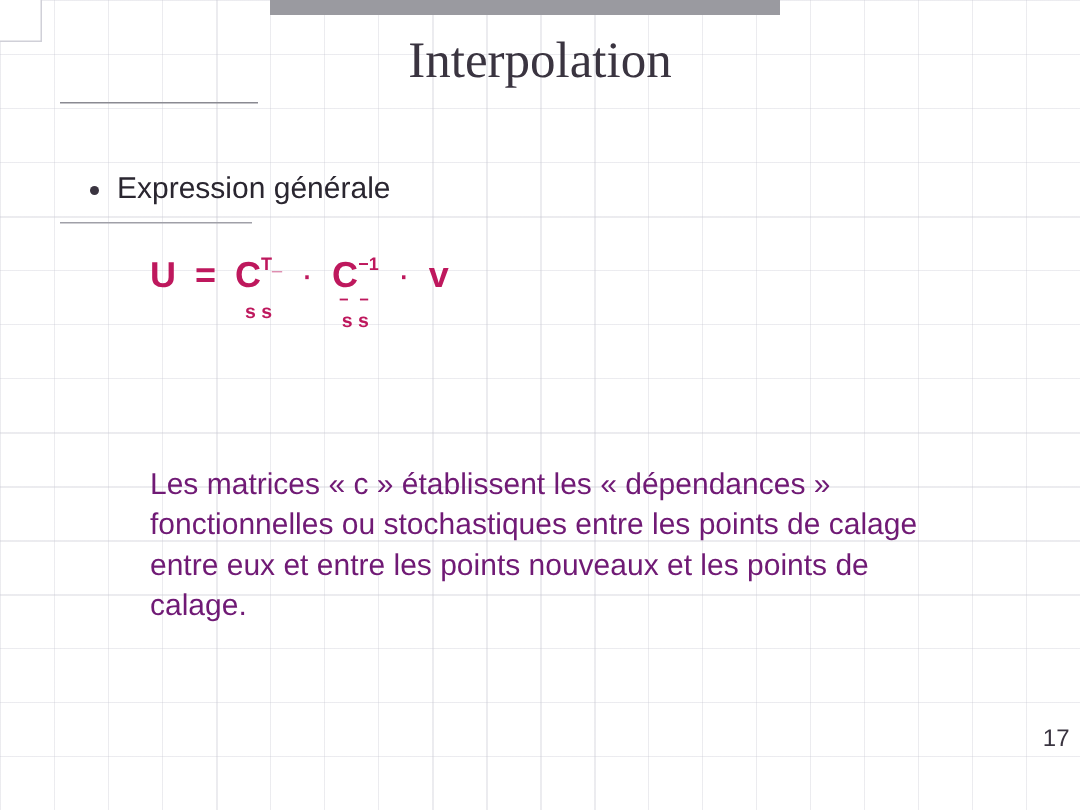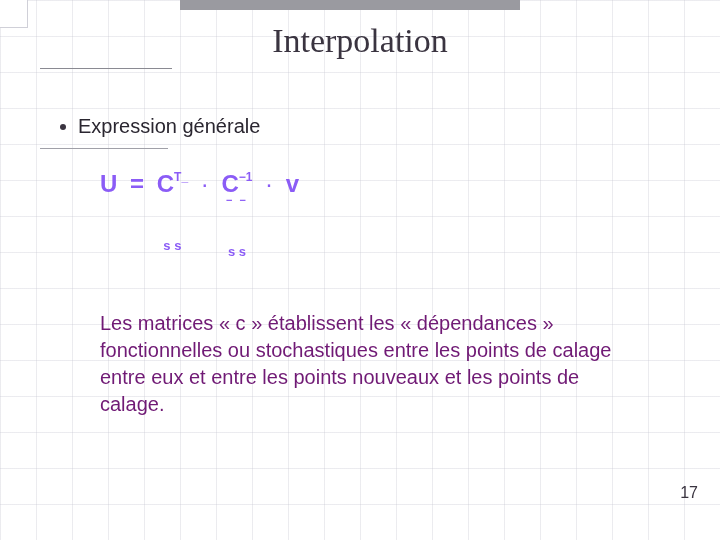--- a/index.html
+++ b/index.html
@@ -71,51 +71,50 @@
     left: 40px; top: 148px;
     width: 128px; height: 1px;
     background: #a0a0a8;
   }
   .equation {
     position: absolute;
     left: 100px; top: 170px;
     font-family: Arial, Helvetica, sans-serif;
     font-size: 24px;
     font-weight: bold;
-    color: #8b5cf6;
+    color: #be185d;
     white-space: nowrap;
   }
   .equation .group { display: inline-block; position: relative; vertical-align: baseline; }
   .equation .sup {
     font-size: 12px;
     vertical-align: super;
     position: relative;
     top: -2px;
   }
   .equation .sub {
     font-size: 13px;
     font-weight: bold;
     position: absolute;
     left: 50%;
     transform: translateX(-50%);
     top: 30px;
-    margin-top: 38px;
   }
   .equation .dot { padding: 0 6px; font-weight: normal; }
   .body {
     position: absolute;
     left: 100px; top: 310px;
     width: 540px;
     font-size: 20px;
     line-height: 1.35;
     color: #701a75;
   }
   .pagenum {
     position: absolute;
-    right: 22px; bottom: 18px;
+    right: 7px; bottom: 18px;
     font-size: 16px;
     color: #3a3440;
   }
 </style>
 </head>
 <body>
 
 <div class="grid"></div>
 <div class="topbar"></div>
 <div class="corner"></div>

